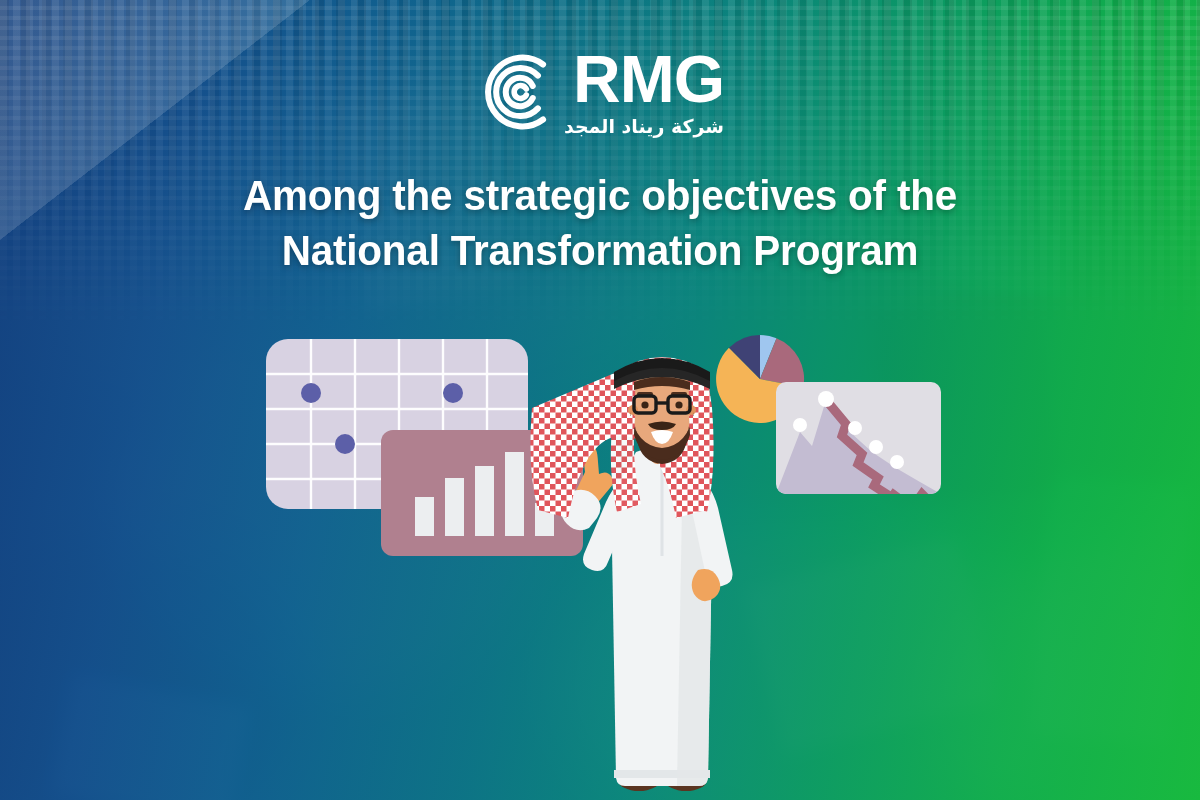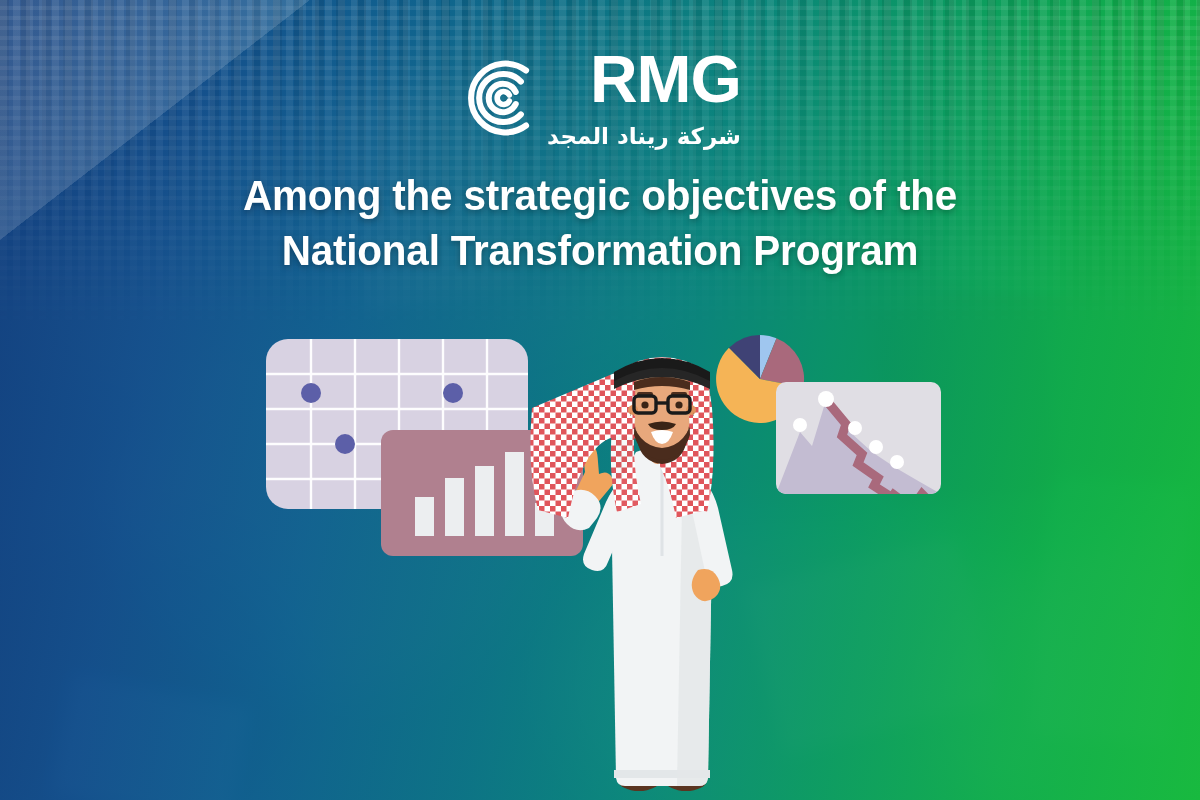--- a/index.html
+++ b/index.html
@@ -105,22 +105,22 @@
     display:flex; align-items:center; justify-content:center; gap:2px;
     z-index:20;
   }
   .logo-mark { width:86px; height:86px; flex:0 0 auto; }
   .logo-text { display:flex; flex-direction:column; align-items:flex-end; }
   .logo-word {
     font-size:66px; line-height:.95; font-weight:bold; color:#fff;
     letter-spacing:-1px; font-family:"Liberation Sans", sans-serif;
   }
   .logo-ar {
-    font-size:23px; color:#fff; font-weight:bold; letter-spacing:.5px;
-    margin-top:12px; direction:rtl; font-family:"DejaVu Sans", sans-serif;
+    font-size:19px; color:#fff; font-weight:bold; letter-spacing:.5px;
+    margin-top:4px; direction:rtl; font-family:"DejaVu Sans", sans-serif;
   }
 
   
   .headline {
     position:absolute; left:0; right:0; top:168px;
     text-align:center; color:#ffffff;
     font-size:43px; line-height:1.27; font-weight:bold;
     letter-spacing:-.2px;
     text-shadow:0 2px 7px rgba(0,0,0,.30);
     z-index:20;

